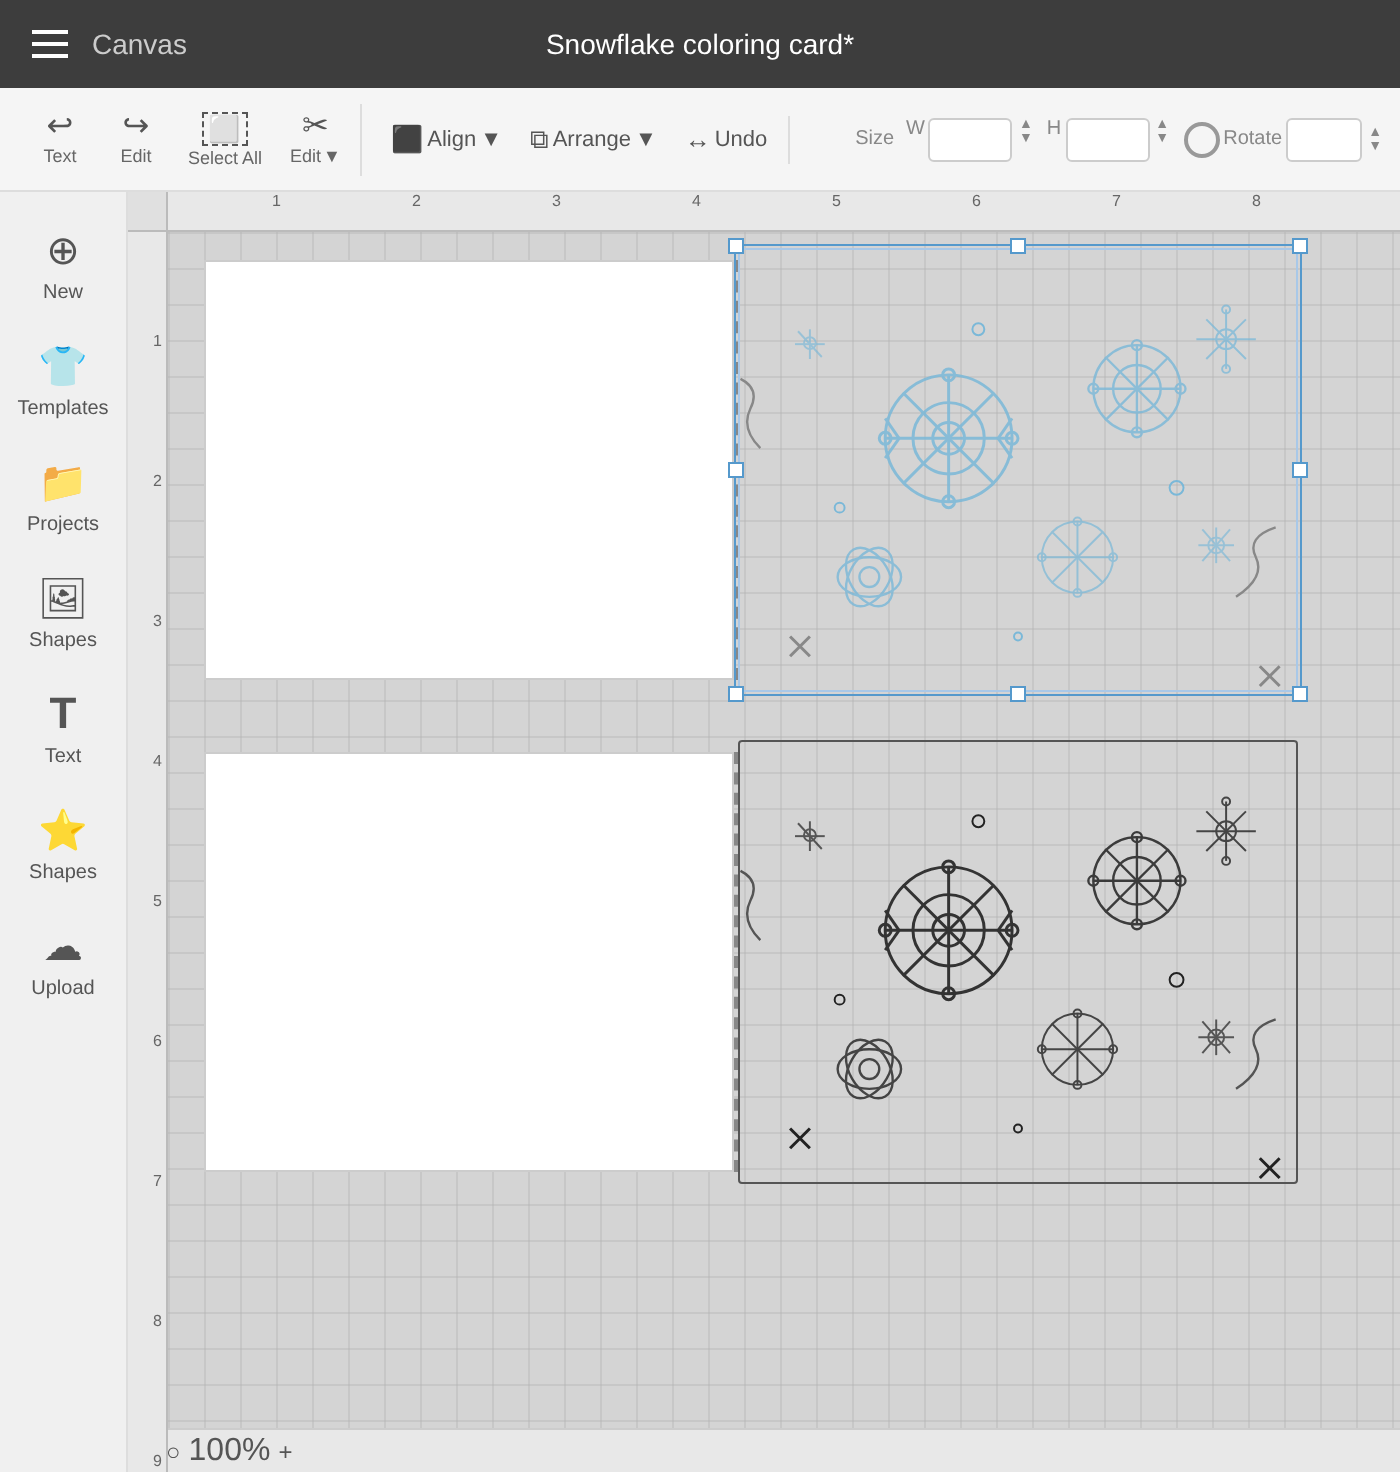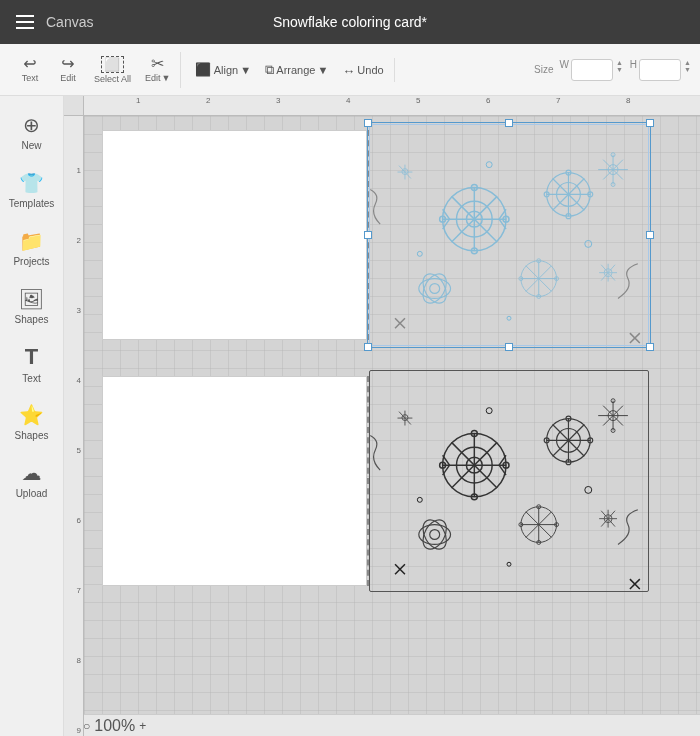--- a/index.html
+++ b/index.html
@@ -251,20 +251,29 @@
       <span class="size-label">W</span>
       <input class="size-input" type="text" value="" style="">
       <div class="size-spinners">
         <span class="size-spinner">▲</span>
         <span class="size-spinner">▼</span>
       </div>
     </div>
     <div class="size-field">
       <span class="size-label">H</span>
       <input class="size-input" type="text" value="" style="">
+      <div class="size-spinners">
+        <span class="size-spinner">▲</span>
+        <span class="size-spinner">▼</span>
+      </div>
+    </div>
+    <div class="rotate-field">
+      <div class="rotate-circle"></div>
+      <span class="size-label">Rotate</span>
+      <input class="rotate-input" type="text" value="" style="">
       <div class="size-spinners">
         <span class="size-spinner">▲</span>
         <span class="size-spinner">▼</span>
       </div>
     </div>
   </div>
 </div>
 
 <div class="main">
 

